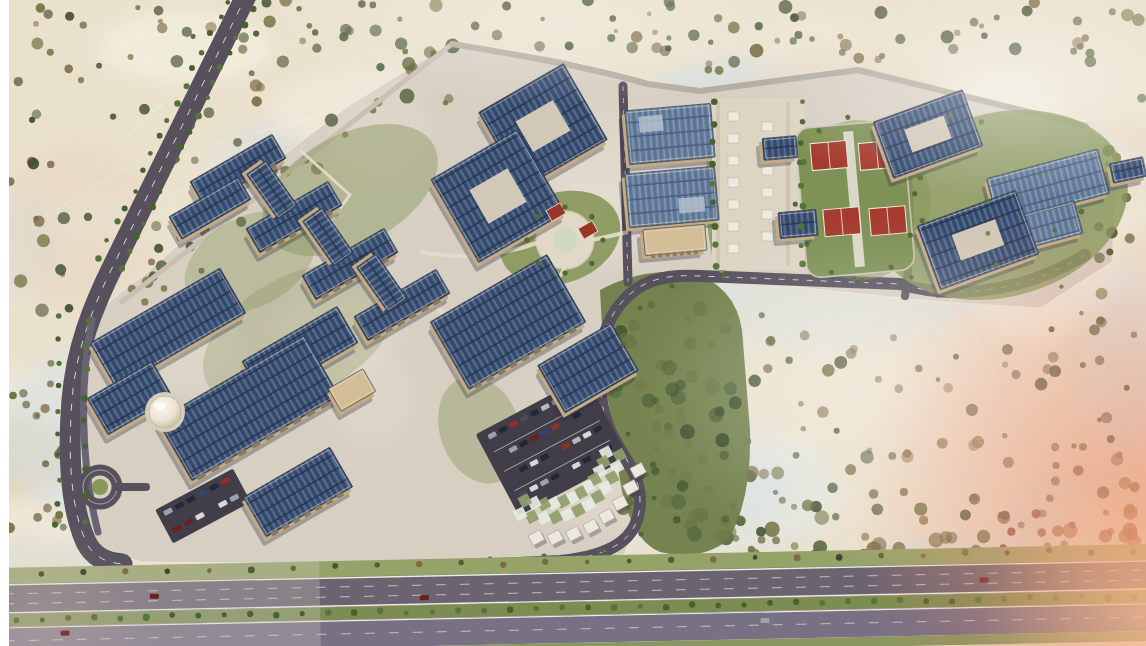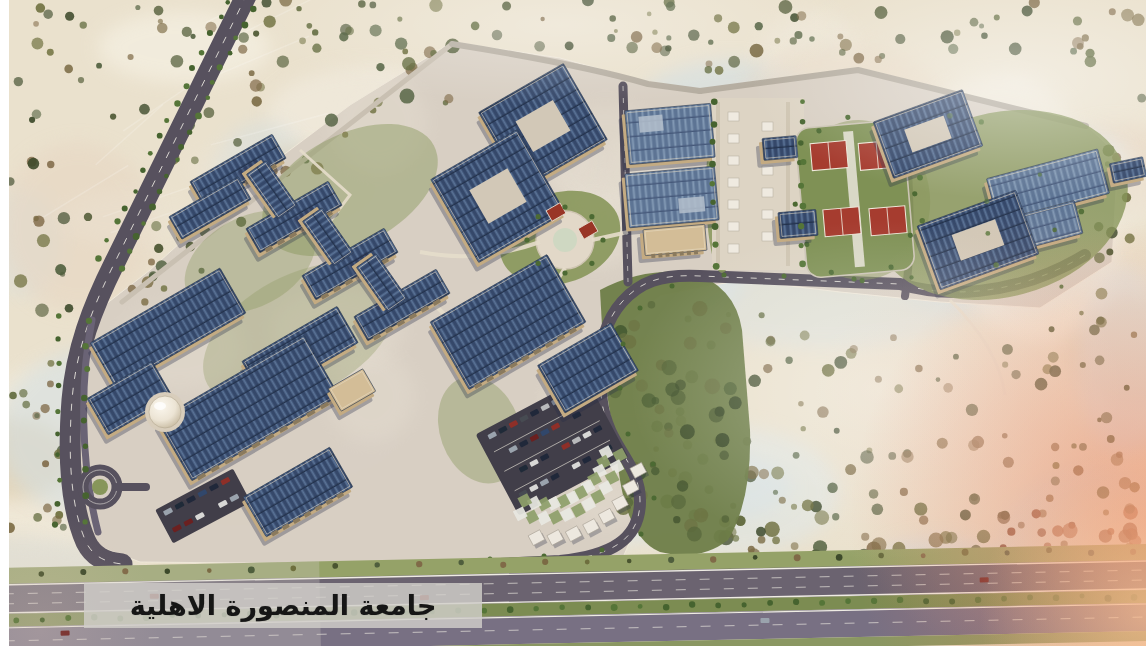--- a/index.html
+++ b/index.html
@@ -1181,16 +1181,13 @@
         <ellipse cx="1020" cy="80" rx="270" ry="120" fill="url(#haze)"></ellipse>
         <ellipse cx="560" cy="25" rx="300" ry="80" fill="url(#haze)" opacity="0.7"></ellipse>
         <ellipse cx="880" cy="390" rx="250" ry="170" fill="url(#haze)" opacity="0.8"></ellipse>
         <circle cx="1040" cy="430" r="230" fill="url(#fl3)"></circle>
         <circle cx="1150" cy="520" r="300" fill="url(#fl1)"></circle>
         <circle cx="1150" cy="612" r="170" fill="url(#fl2)"></circle>
         <circle cx="40" cy="630" r="120" fill="url(#fl3)" opacity="0.5"></circle>
       </g>
   </svg>
   <div id="left-border"></div>
-  <div id="banner" style="background: rgba(209, 206, 201, 0.82); color: rgb(22, 22, 22);">
-    <span>جامعة المنصورة الاهلية</span>
-  </div>
 </div>
 
 </body></html>

